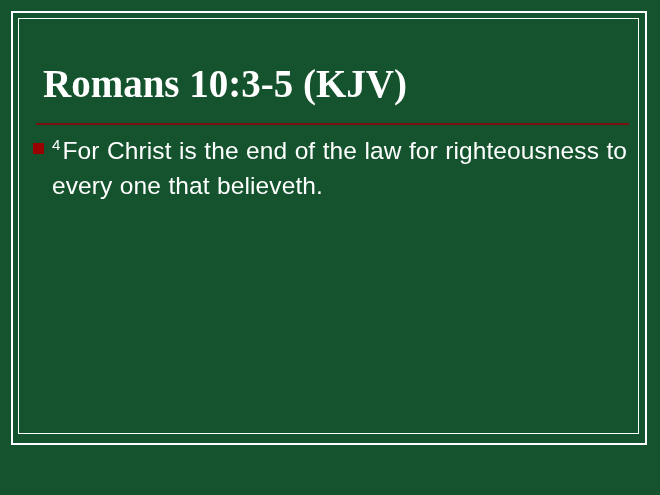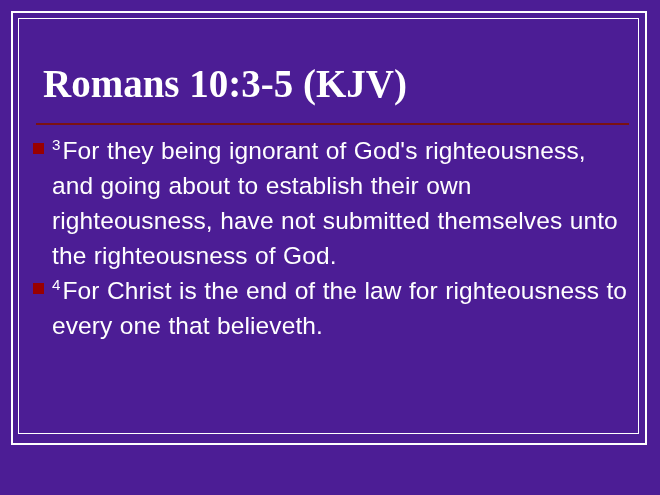--- a/index.html
+++ b/index.html
@@ -11,21 +11,21 @@
     width: 660px;
     height: 495px;
     overflow: hidden;
     font-family: "Liberation Sans", sans-serif;
   }
 
   #slide {
     position: relative;
     width: 660px;
     height: 495px;
-    background: #4c1d95;
+    background: #14532d;
   }
 
   
   #frame-outer {
     position: absolute;
     left: 11px;
     top: 11px;
     width: 636px;
     height: 434px;
     border: 2px solid #ffffff;
@@ -116,24 +116,20 @@
 
   <div id="frame-outer"></div>
   <div id="frame-inner"></div>
 
   <div id="title">Romans 10:3-5 (KJV)</div>
 
   <div id="title-rule"></div>
 
   <div id="body">
 
-    <div class="bullet-row">
-      <span class="bullet-marker"></span>
-      <span class="bullet-text"><sup>3</sup><span>For they being ignorant of God's righteousness, and going about to establish their own righteousness, have not submitted themselves unto the righteousness of God.</span></span>
-    </div>
 
     <div class="bullet-row">
       <span class="bullet-marker"></span>
       <span class="bullet-text"><sup>4</sup><span>For Christ is the end of the law for righteousness to every one that believeth.</span></span>
     </div>
 
 
   </div>
 </div>
 

